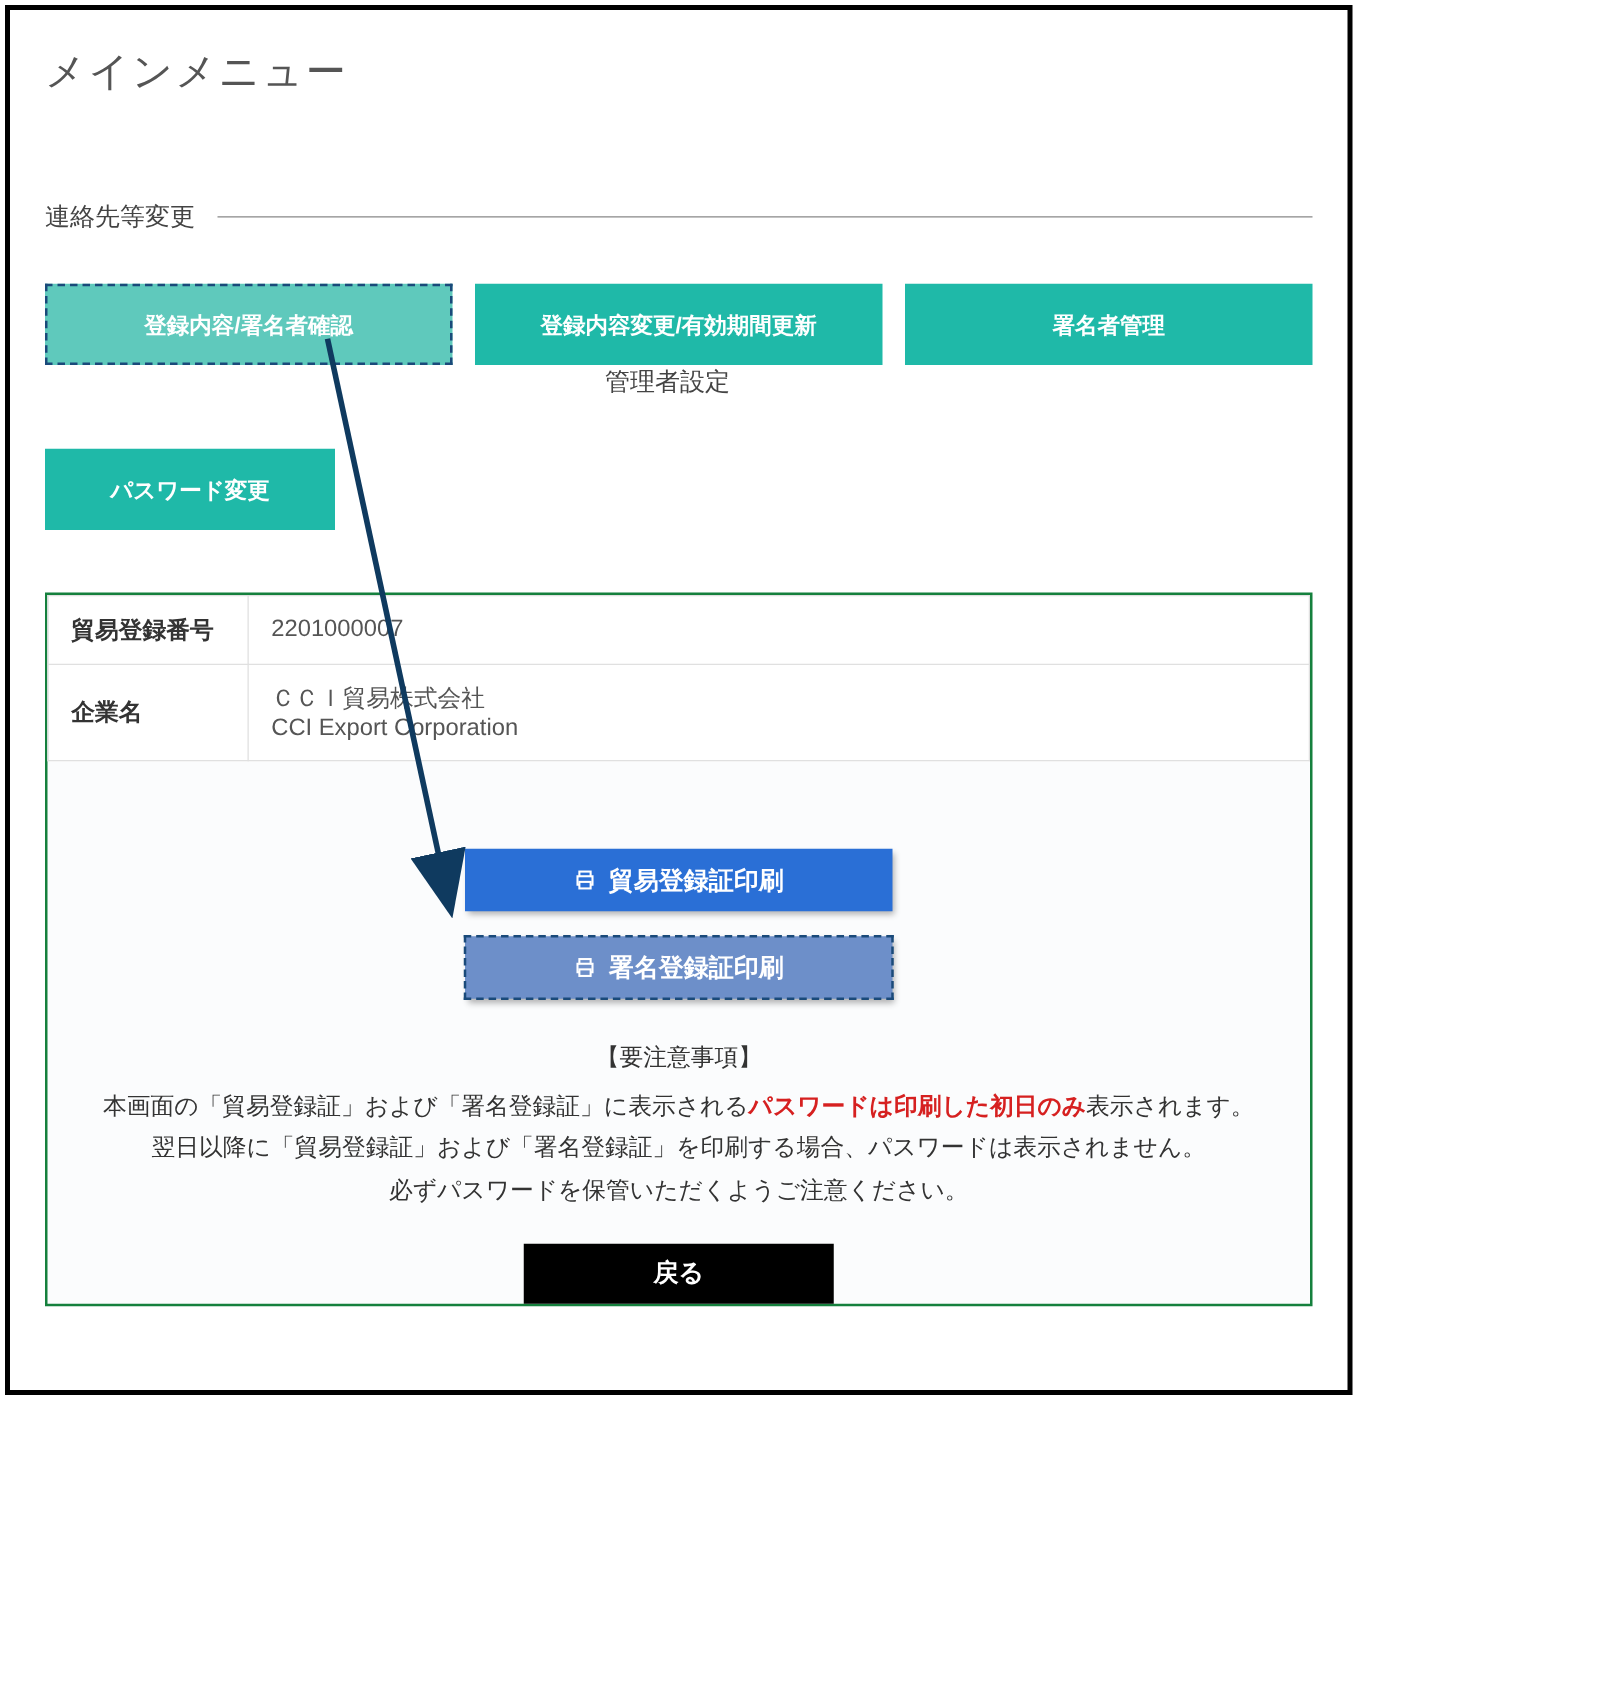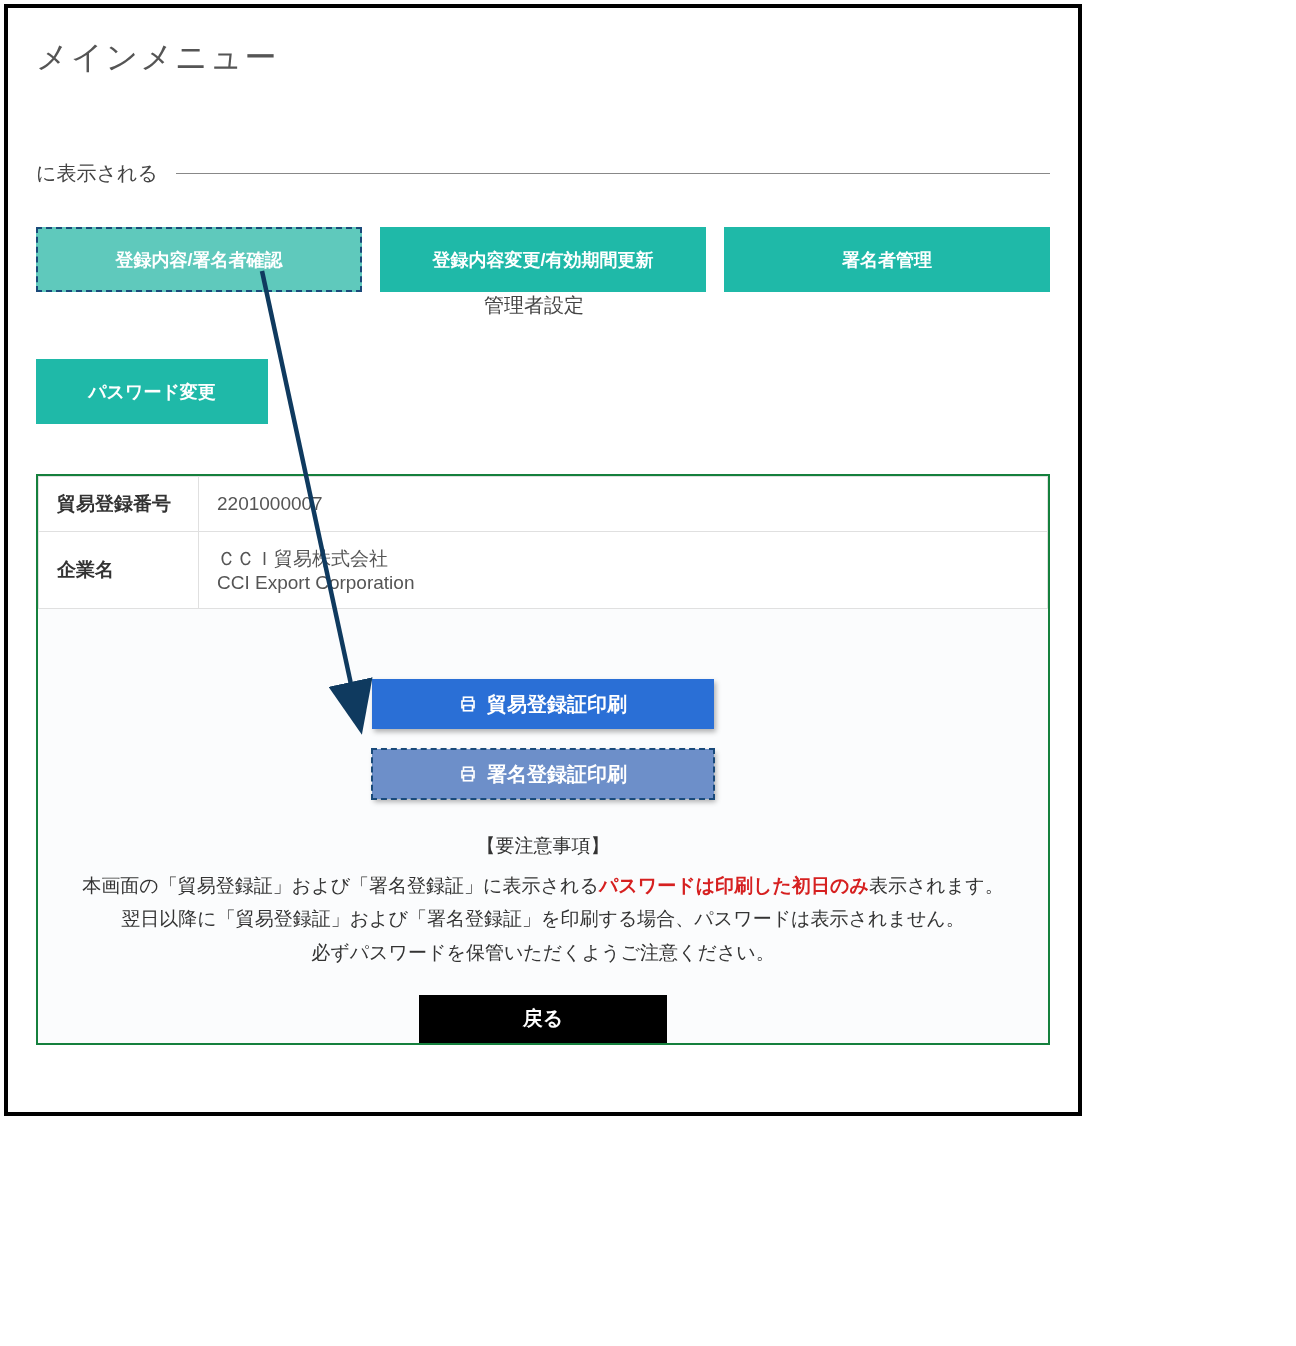--- a/index.html
+++ b/index.html
@@ -181,21 +181,21 @@
     }
   </style>
 </head>
 <body>
 
 <div class="outer-frame">
 
   <h1 class="page-title">メインメニュー</h1>
 
   <div class="section-header">
-    <span class="section-label">に表示される</span>
+    <span class="section-label">連絡先等変更</span>
     <span class="section-line"></span>
   </div>
 
   <div class="button-row">
     <button class="teal-btn selected">登録内容/署名者確認</button>
     <button class="teal-btn">登録内容変更/有効期間更新</button>
     <button class="teal-btn">署名者管理</button>
   </div>
 
   <div class="section-header-2">

